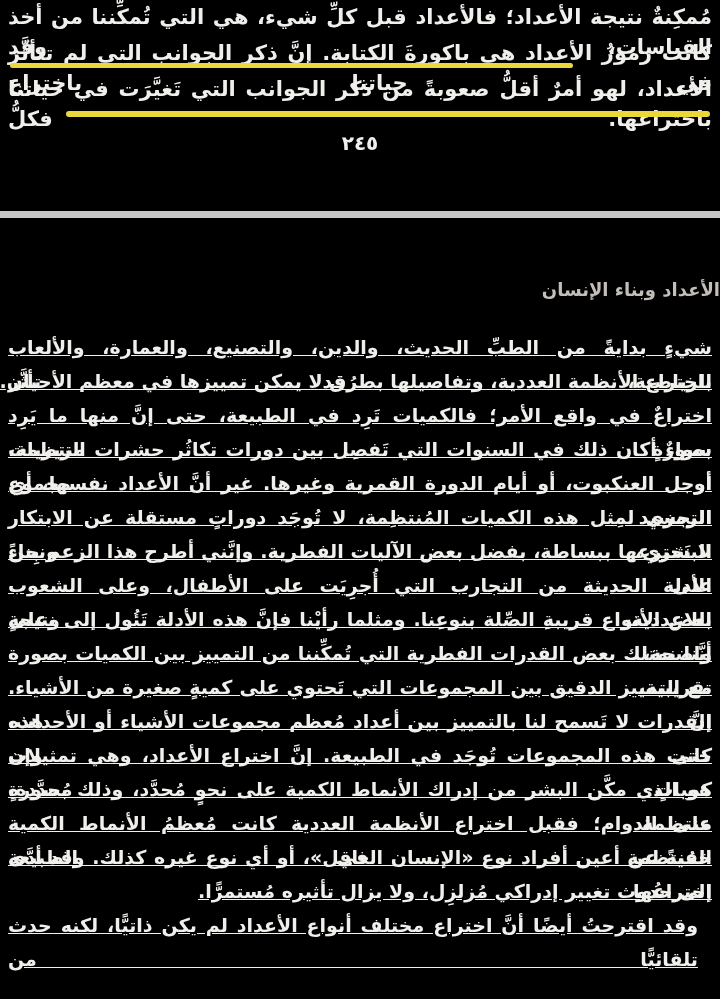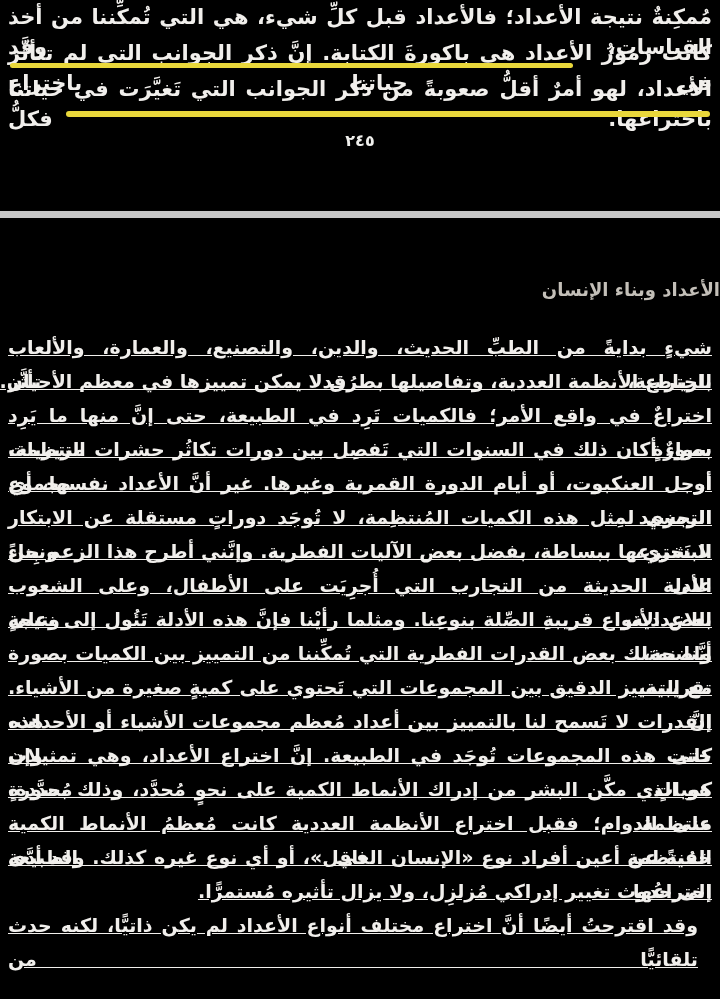--- a/index.html
+++ b/index.html
@@ -28,21 +28,21 @@
   }
   .hl-bar{
     position:absolute;
     height:5px;
     border-radius:3px;
   }
   #page-number{
     position:absolute;
     top:131px;left:0;right:0;
     text-align:center;
-    font-size:16px;
+    font-size:20px;
     font-weight:bold;
     letter-spacing:2px;
     color:#efefec;
   }
   #divider{
     position:absolute;
     top:211px;left:0;right:0;
     height:7px;
   }
   #heading{

